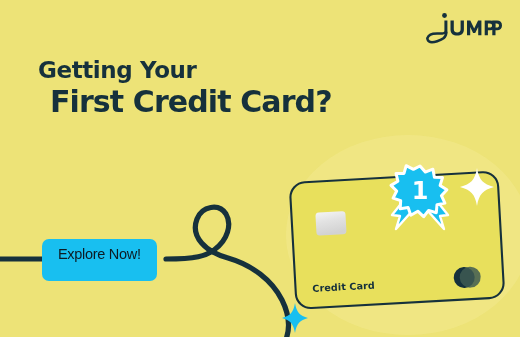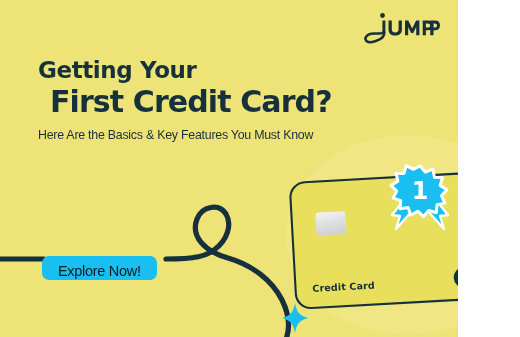--- a/index.html
+++ b/index.html
@@ -5,21 +5,21 @@
   html, body {
     margin: 0;
     padding: 0;
     background: #ffffff;
   }
   body {
     font-family: "Liberation Sans", sans-serif;
   }
   #banner {
     position: relative;
-    width: 458px;
+    width: 520px;
     height: 337px;
     overflow: hidden;
     background: #ede377;
   }
   #bg-svg, #art-svg {
     position: absolute;
     left: 0;
     top: 0;
     width: 520px;
     height: 337px;
@@ -68,26 +68,26 @@
     letter-spacing: -0.25px;
     color: #16313c;
     margin: 9px 0 0 0;
     white-space: nowrap;
   }
 
   
   .cta {
     position: absolute;
     left: 42px;
-    top: 256px;
+    top: 239px;
     background: #18bff0;
     color: #0d1b23;
     border: none;
     border-radius: 7px;
-    padding: 8px 16px 1px 16px;
+    padding: 8px 16px 19px 16px;
     font-family: "Liberation Sans", sans-serif;
     font-size: 14.5px;
     font-weight: normal;
     letter-spacing: -0.3px;
     line-height: 1;
     cursor: pointer;
     white-space: nowrap;
   }
 
   
@@ -230,21 +230,20 @@
                L 71.5 22.3 L 71.5 27.2 Z
                M 71.5 15.4 L 71.5 19.5 L 72.7 19.5
                C 74.2 19.5, 75.0 18.8, 75.0 17.4
                C 75.0 16.1, 74.2 15.4, 72.7 15.4 Z"></path>
     </g>
   </svg>
 
   <div class="copy">
     <div class="headline-1">Getting Your</div>
     <div class="headline-2">First Credit Card?</div>
-    <div class="subhead">Here Are the Basics &amp; Key Features You Must Know</div>
   </div>
 
   <button class="cta">Explore Now!</button>
 
   <div class="card-label">Credit Card</div>
 
   <div class="badge-number">1</div>
 
 </div>
 

